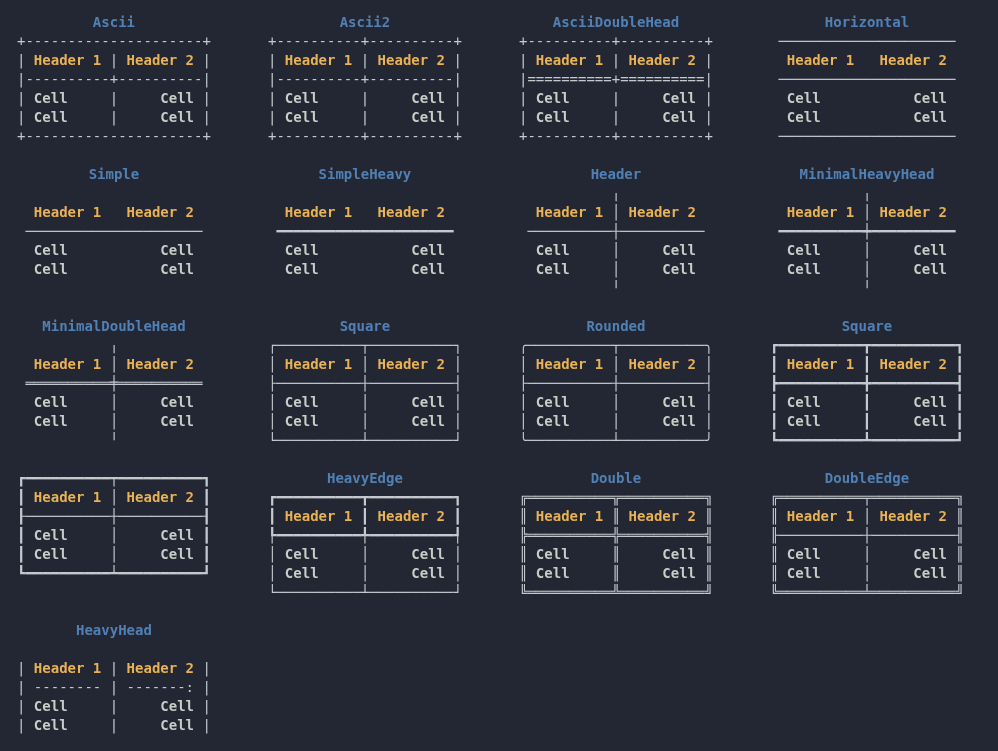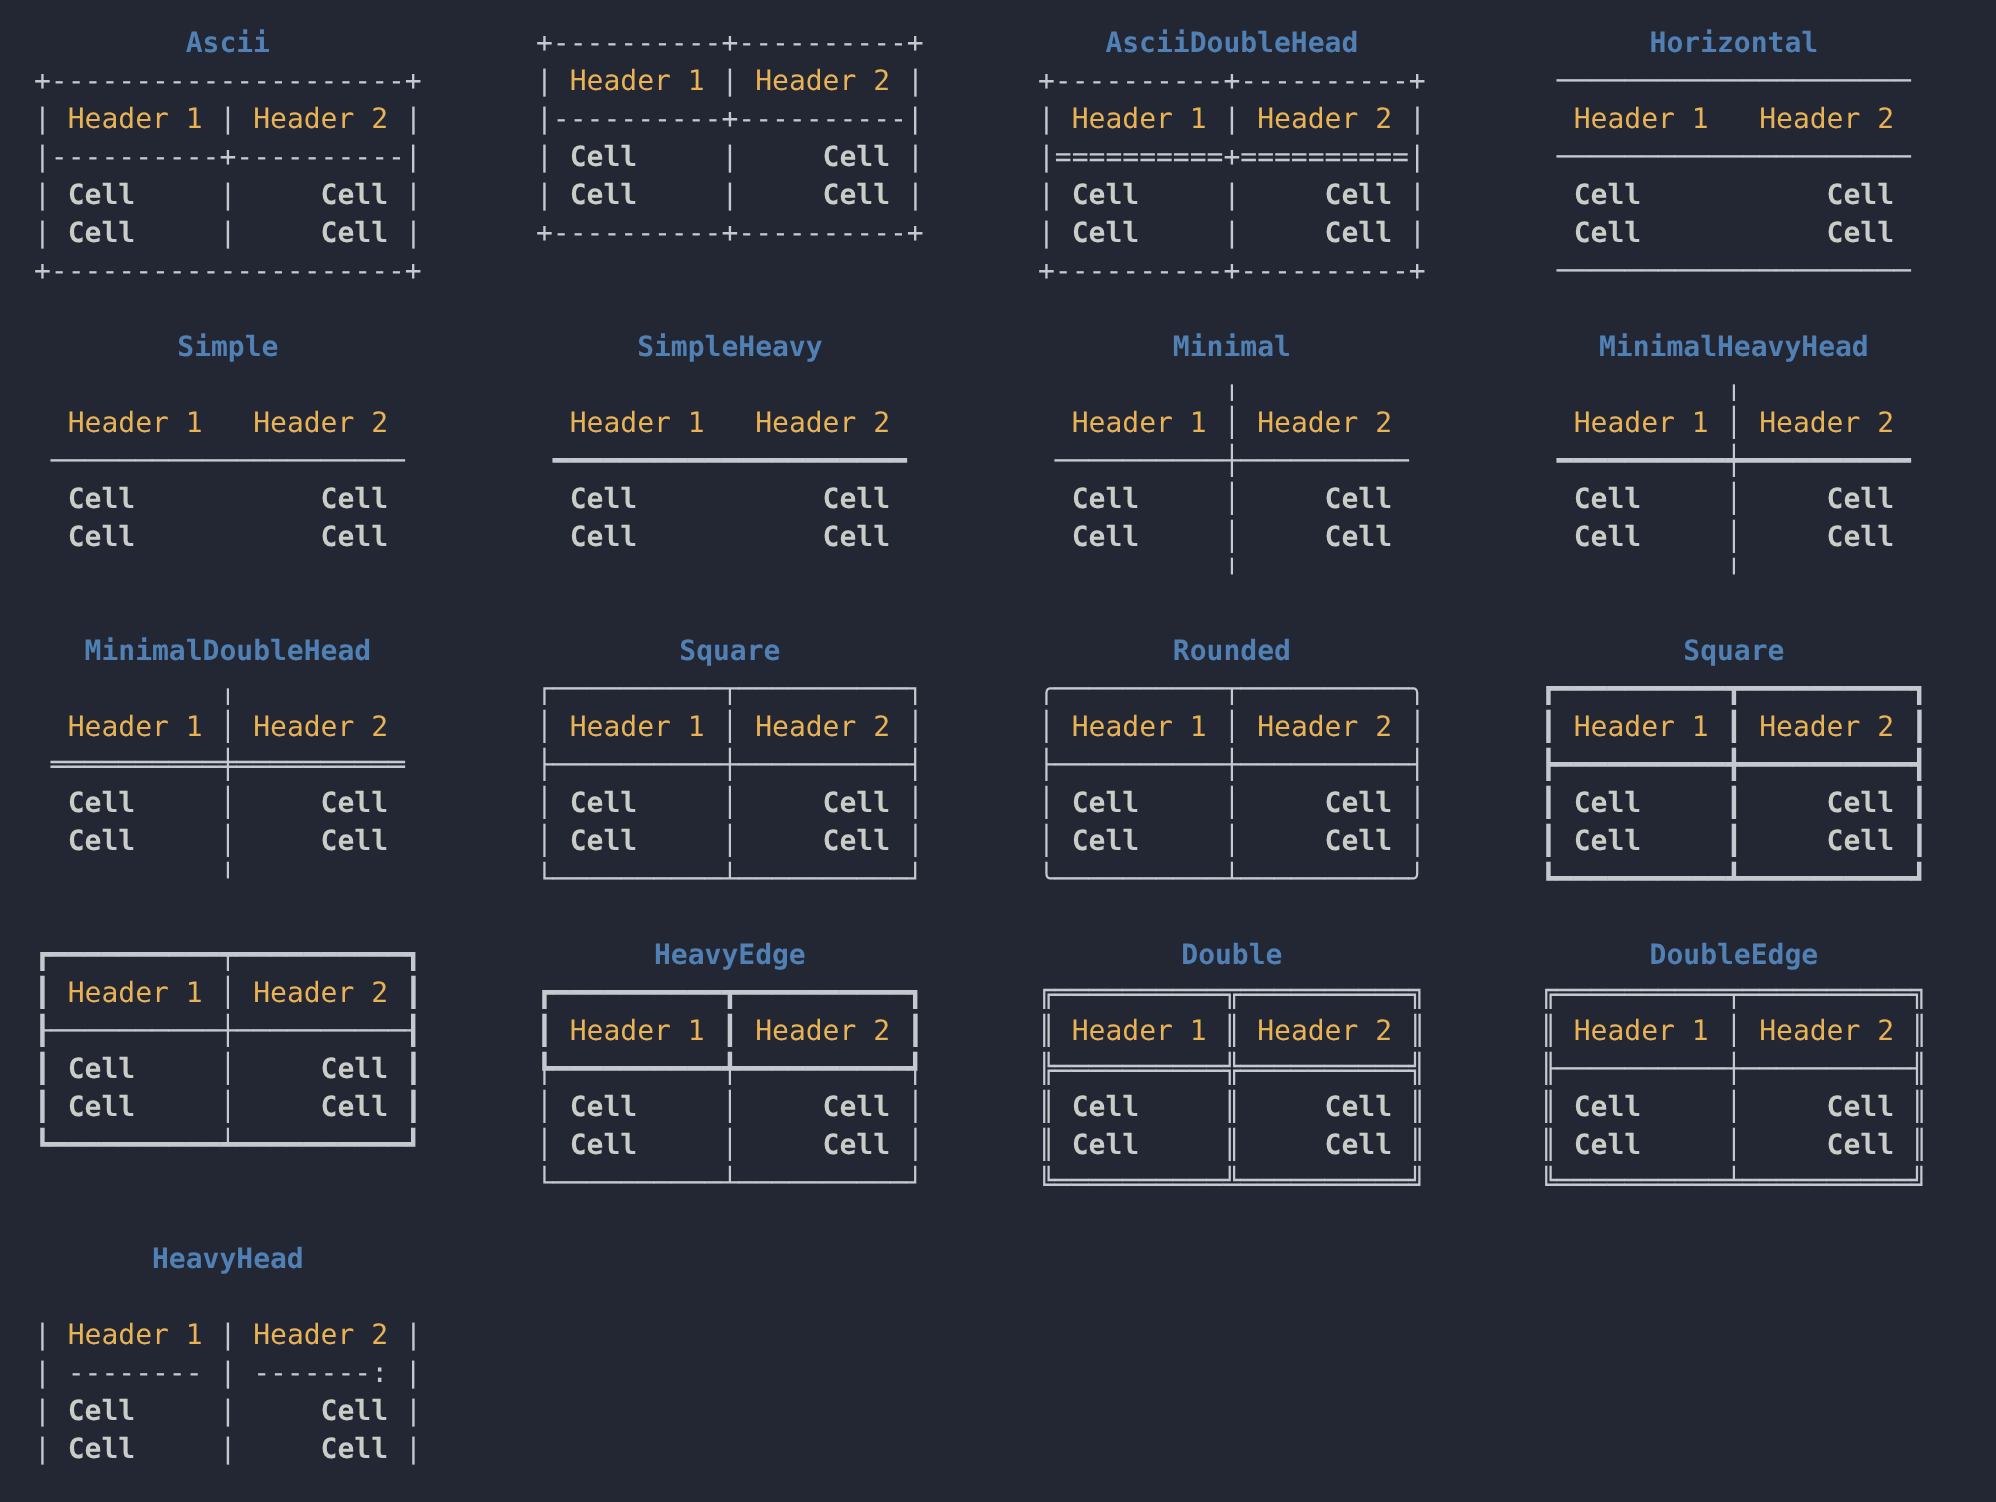--- a/index.html
+++ b/index.html
@@ -29,40 +29,41 @@
     font-weight: bold;
     color: var(--title, #5181b4);
   }
   .ln {
     height: 19px;
     line-height: 19px;
     white-space: pre;
     color: var(--border, #c5c9cf);
   }
   .b { color: var(--border, #c5c9cf); }
-  .h { color: var(--header, #e9b255); font-weight: normal; }
+  .h { color: var(--header, #e9b255); font-weight: bold; }
   .c { color: var(--cell, #c9ccc7); font-weight: bold; }
 </style>
 </head>
 <body>
 
 <div class="screen">
   <div class="grid">
       <div class="card">
         <div class="title">Ascii</div>
         <div>
           <div class="ln"><span class="b">+---------------------+</span></div>
           <div class="ln"><span class="b">| </span><span class="h">Header 1</span><span class="b"> | </span><span class="h">Header 2</span><span class="b"> |</span></div>
           <div class="ln"><span class="b">|----------+----------|</span></div>
           <div class="ln"><span class="b">| </span><span class="c">Cell</span><span class="b">     |     </span><span class="c">Cell</span><span class="b"> |</span></div>
           <div class="ln"><span class="b">| </span><span class="c">Cell</span><span class="b">     |     </span><span class="c">Cell</span><span class="b"> |</span></div>
           <div class="ln"><span class="b">+---------------------+</span></div>
         </div>
       </div>
       <div class="card">
+        <div class="title">Ascii2</div>
         <div>
           <div class="ln"><span class="b">+----------+----------+</span></div>
           <div class="ln"><span class="b">| </span><span class="h">Header 1</span><span class="b"> | </span><span class="h">Header 2</span><span class="b"> |</span></div>
           <div class="ln"><span class="b">|----------+----------|</span></div>
           <div class="ln"><span class="b">| </span><span class="c">Cell</span><span class="b">     |     </span><span class="c">Cell</span><span class="b"> |</span></div>
           <div class="ln"><span class="b">| </span><span class="c">Cell</span><span class="b">     |     </span><span class="c">Cell</span><span class="b"> |</span></div>
           <div class="ln"><span class="b">+----------+----------+</span></div>
         </div>
       </div>
       <div class="card">
@@ -103,21 +104,21 @@
         <div>
           <div class="ln"></div>
           <div class="ln"><span class="b">  </span><span class="h">Header 1</span><span class="b">   </span><span class="h">Header 2</span><span class="b">  </span></div>
           <div class="ln"><span class="b"> ━━━━━━━━━━━━━━━━━━━━━ </span></div>
           <div class="ln"><span class="b">  </span><span class="c">Cell</span><span class="b">           </span><span class="c">Cell</span><span class="b">  </span></div>
           <div class="ln"><span class="b">  </span><span class="c">Cell</span><span class="b">           </span><span class="c">Cell</span><span class="b">  </span></div>
           <div class="ln"></div>
         </div>
       </div>
       <div class="card">
-        <div class="title">Minimal</div>
+        <div class="title">Header</div>
         <div>
           <div class="ln"><span class="b">           ╷           </span></div>
           <div class="ln"><span class="b">  </span><span class="h">Header 1</span><span class="b"> │ </span><span class="h">Header 2</span><span class="b">  </span></div>
           <div class="ln"><span class="b"> ──────────┼────────── </span></div>
           <div class="ln"><span class="b">  </span><span class="c">Cell</span><span class="b">     │     </span><span class="c">Cell</span><span class="b">  </span></div>
           <div class="ln"><span class="b">  </span><span class="c">Cell</span><span class="b">     │     </span><span class="c">Cell</span><span class="b">  </span></div>
           <div class="ln"><span class="b">           ╵           </span></div>
         </div>
       </div>
       <div class="card">

